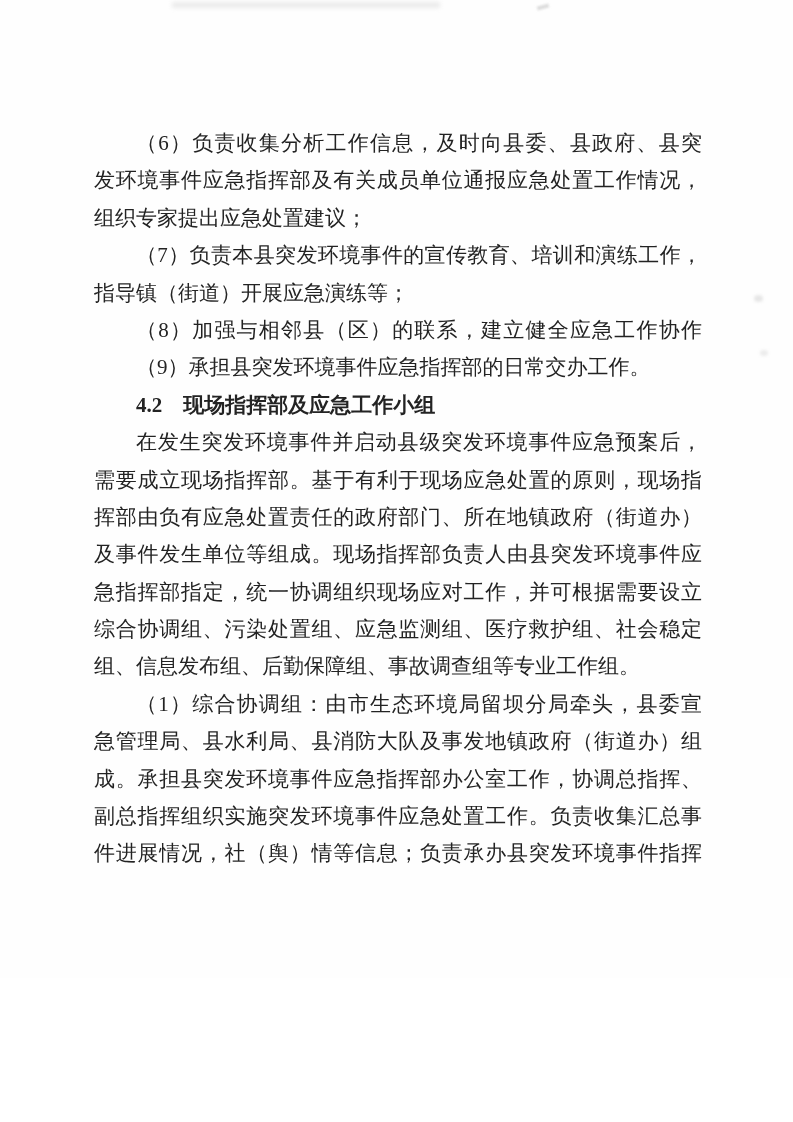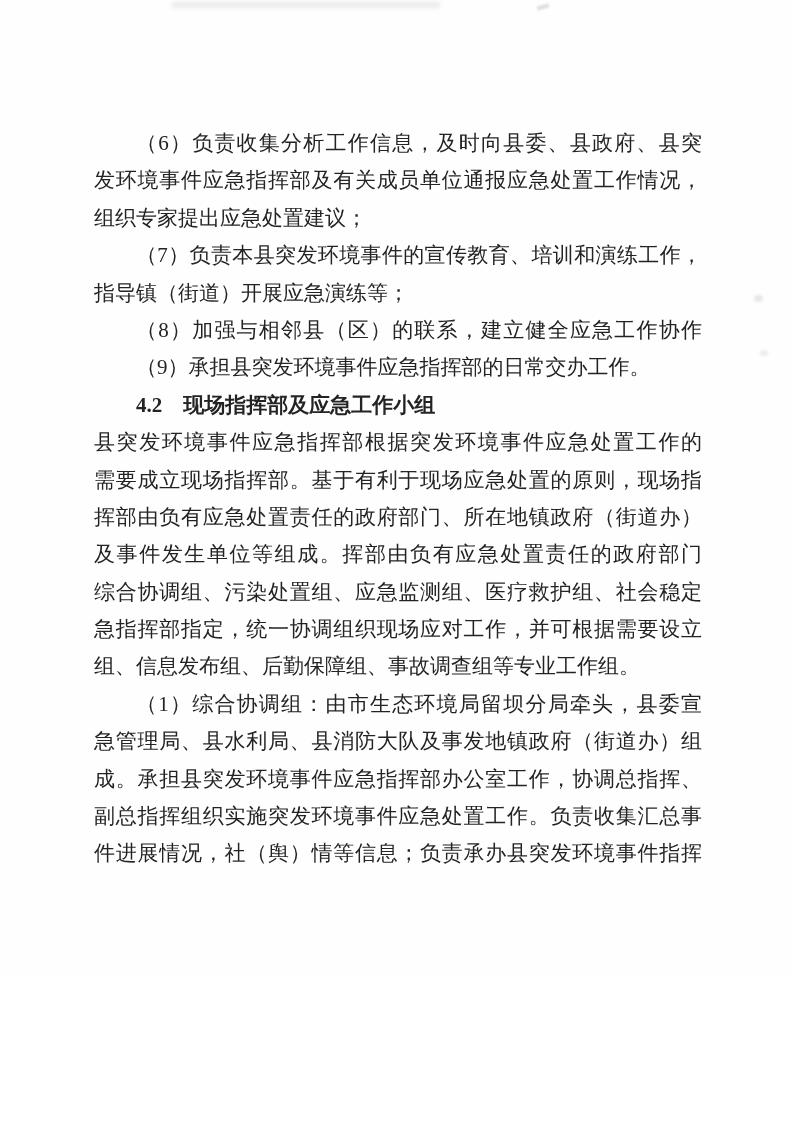--- a/index.html
+++ b/index.html
@@ -69,26 +69,26 @@
 
   <div class="textblock">
       <div class="line indent">（6）负责收集分析工作信息，及时向县委、县政府、县突</div>
       <div class="line">发环境事件应急指挥部及有关成员单位通报应急处置工作情况，</div>
       <div class="line end">组织专家提出应急处置建议；</div>
       <div class="line indent">（7）负责本县突发环境事件的宣传教育、培训和演练工作，</div>
       <div class="line end">指导镇（街道）开展应急演练等；</div>
       <div class="line indent">（8）加强与相邻县（区）的联系，建立健全应急工作协作</div>
       <div class="line indent end">（9）承担县突发环境事件应急指挥部的日常交办工作。</div>
       <div class="line indent heading end">4.2　现场指挥部及应急工作小组</div>
-      <div class="line">县突发环境事件应急指挥部根据突发环境事件应急处置工作的</div>
+      <div class="line indent">在发生突发环境事件并启动县级突发环境事件应急预案后，</div>
       <div class="line">需要成立现场指挥部。基于有利于现场应急处置的原则，现场指</div>
       <div class="line">挥部由负有应急处置责任的政府部门、所在地镇政府（街道办）</div>
-      <div class="line">及事件发生单位等组成。挥部由负有应急处置责任的政府部门</div>
+      <div class="line">及事件发生单位等组成。现场指挥部负责人由县突发环境事件应</div>
+      <div class="line">急指挥部指定，统一协调组织现场应对工作，并可根据需要设立</div>
       <div class="line">综合协调组、污染处置组、应急监测组、医疗救护组、社会稳定</div>
-      <div class="line">急指挥部指定，统一协调组织现场应对工作，并可根据需要设立</div>
       <div class="line end">组、信息发布组、后勤保障组、事故调查组等专业工作组。</div>
       <div class="line indent">（1）综合协调组：由市生态环境局留坝分局牵头，县委宣</div>
       <div class="line">急管理局、县水利局、县消防大队及事发地镇政府（街道办）组</div>
       <div class="line">成。承担县突发环境事件应急指挥部办公室工作，协调总指挥、</div>
       <div class="line">副总指挥组织实施突发环境事件应急处置工作。负责收集汇总事</div>
       <div class="line">件进展情况，社（舆）情等信息；负责承办县突发环境事件指挥</div>
     </div>
 
   <div class="footer">— 10 —</div>
 

